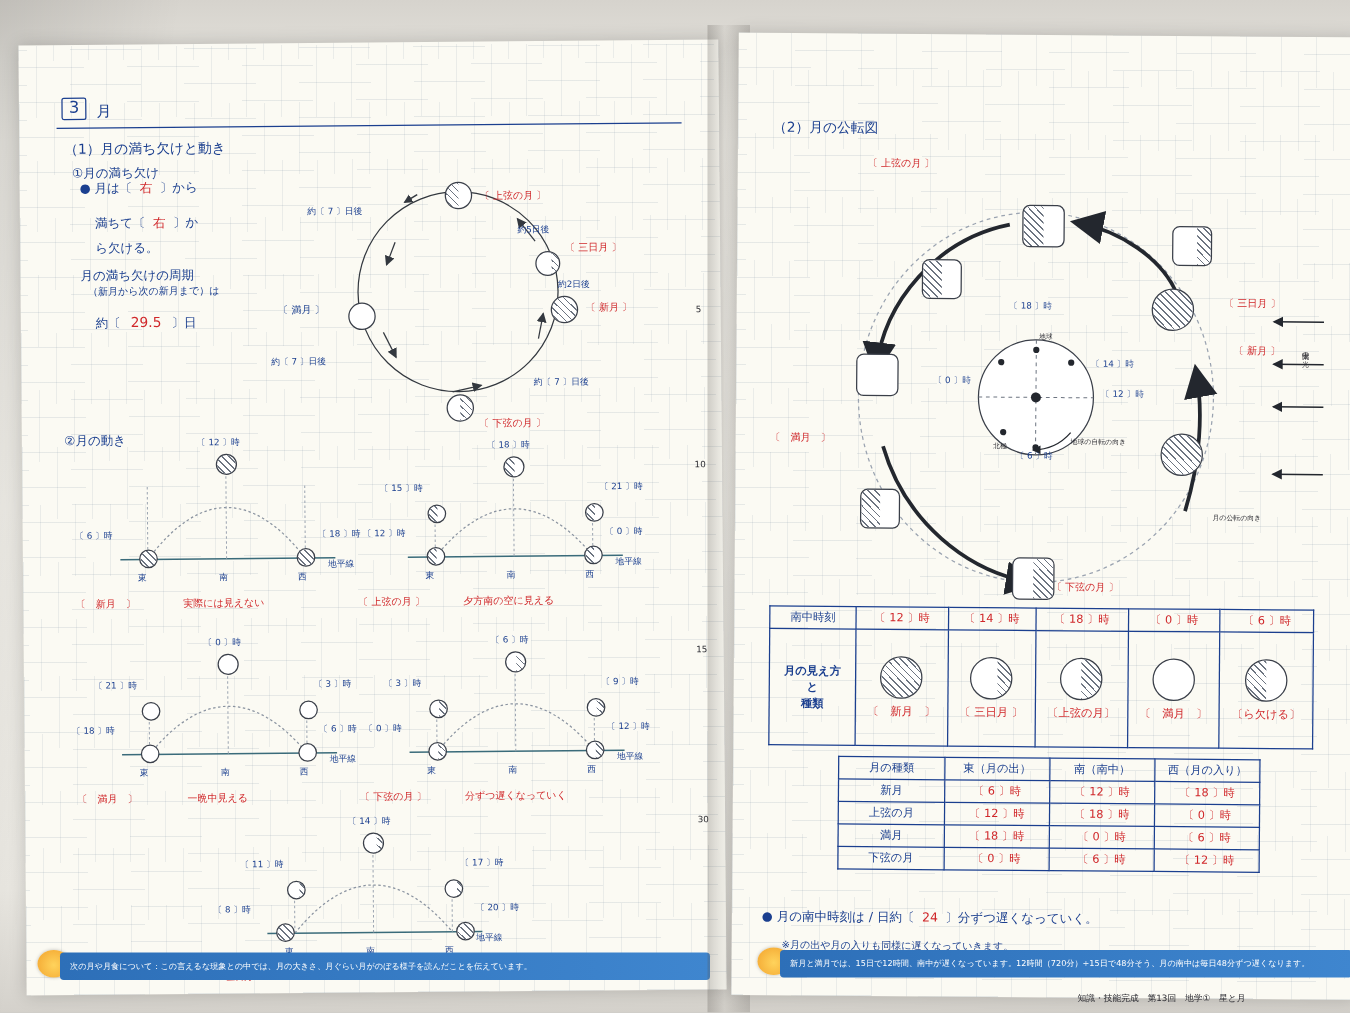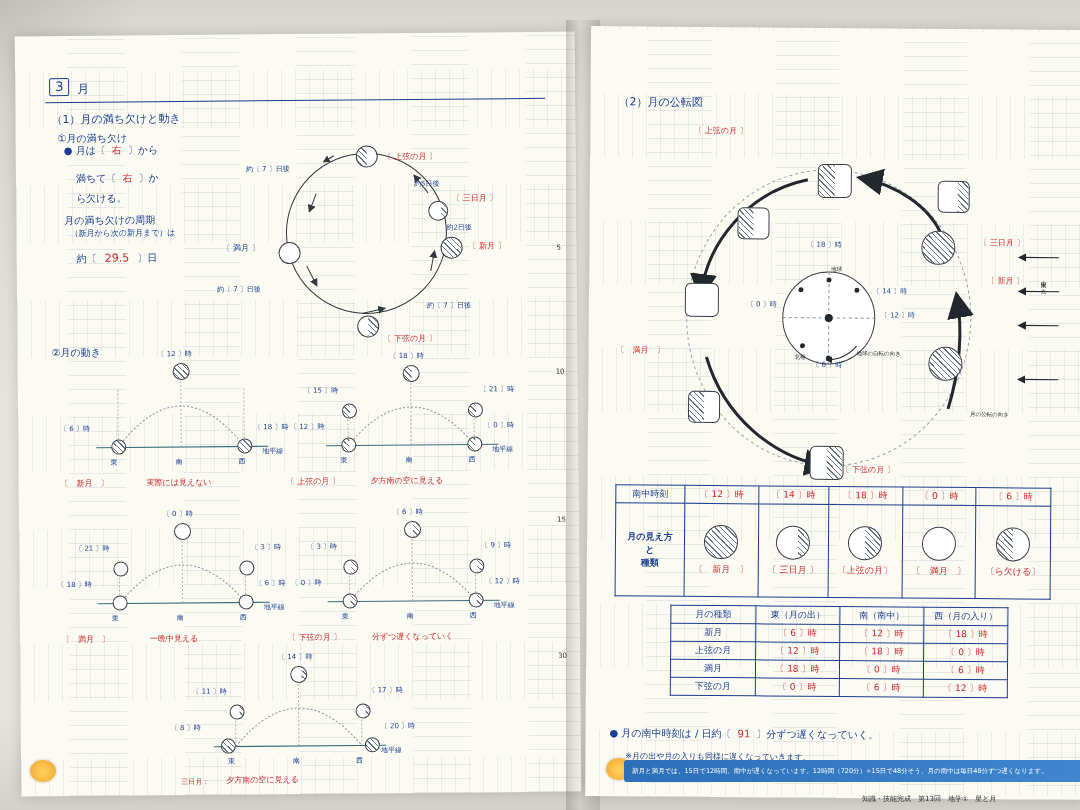--- a/index.html
+++ b/index.html
@@ -321,20 +321,21 @@
       <div class="t red sm" style="left:205px;top:740px;">夕方南の空に見える</div>
 
       <div class="t blk xs" style="left:540px;top:212px;">5</div>
       <div class="t blk xs" style="left:538px;top:336px;">10</div>
       <div class="t blk xs" style="left:538px;top:484px;">15</div>
       <div class="t blk xs" style="left:538px;top:620px;">30</div>
     </div>
   </div>
 
   <div class="sun" style="left:30px;top:760px;"></div>
+  <div class="footer-strip" style="left:48px;top:762px;width:512px;">次の月や月食について：この言えるな現象との中では、月の大きさ、月ぐらい月がのぼる様子を読んだことを伝えています。</div>
 
   <div id="gutter"></div>
 
   <div class="page" id="page-right">
     <div class="inner">
 
       <div class="t blue" style="left:28px;top:68px;font-size:11px;">（2）月の公転図</div>
 
       <svg width="500" height="770">
         <defs>
@@ -489,21 +490,21 @@
         <tr>
           <td>下弦の月</td>
           <td class="red">〔 0 〕時</td>
           <td class="red">〔 6 〕時</td>
           <td class="red">〔 12 〕時</td>
         </tr>
       </tbody>
         </table>
 
       <div class="t blue md" style="left:24px;top:700px;">
-        ● <span>月の南中時刻は / 日約〔</span><span class="red" style="padding:0 6px;">91</span><span>〕分ずつ遅くなっていく。</span>
+        ● <span>月の南中時刻は / 日約〔</span><span class="red" style="padding:0 6px;">24</span><span>〕分ずつ遅くなっていく。</span>
       </div>
       <div class="t blue sm" style="left:40px;top:724px;">※月の出や月の入りも同様に遅くなっていきます。</div>
     </div>
   </div>
 
   <div class="sun" style="left:606px;top:758px;"></div>
   <div class="footer-strip" style="left:624px;top:760px;width:450px;">新月と満月では、15日で12時間、南中が遅くなっています。12時間（720分）÷15日で48分そう、月の南中は毎日48分ずつ遅くなります。</div>
   <div class="t blk xs" style="left:862px;top:794px;color:#2a2a30;">知識・技能完成　第13回　地学①　星と月</div>
 
 </div>

